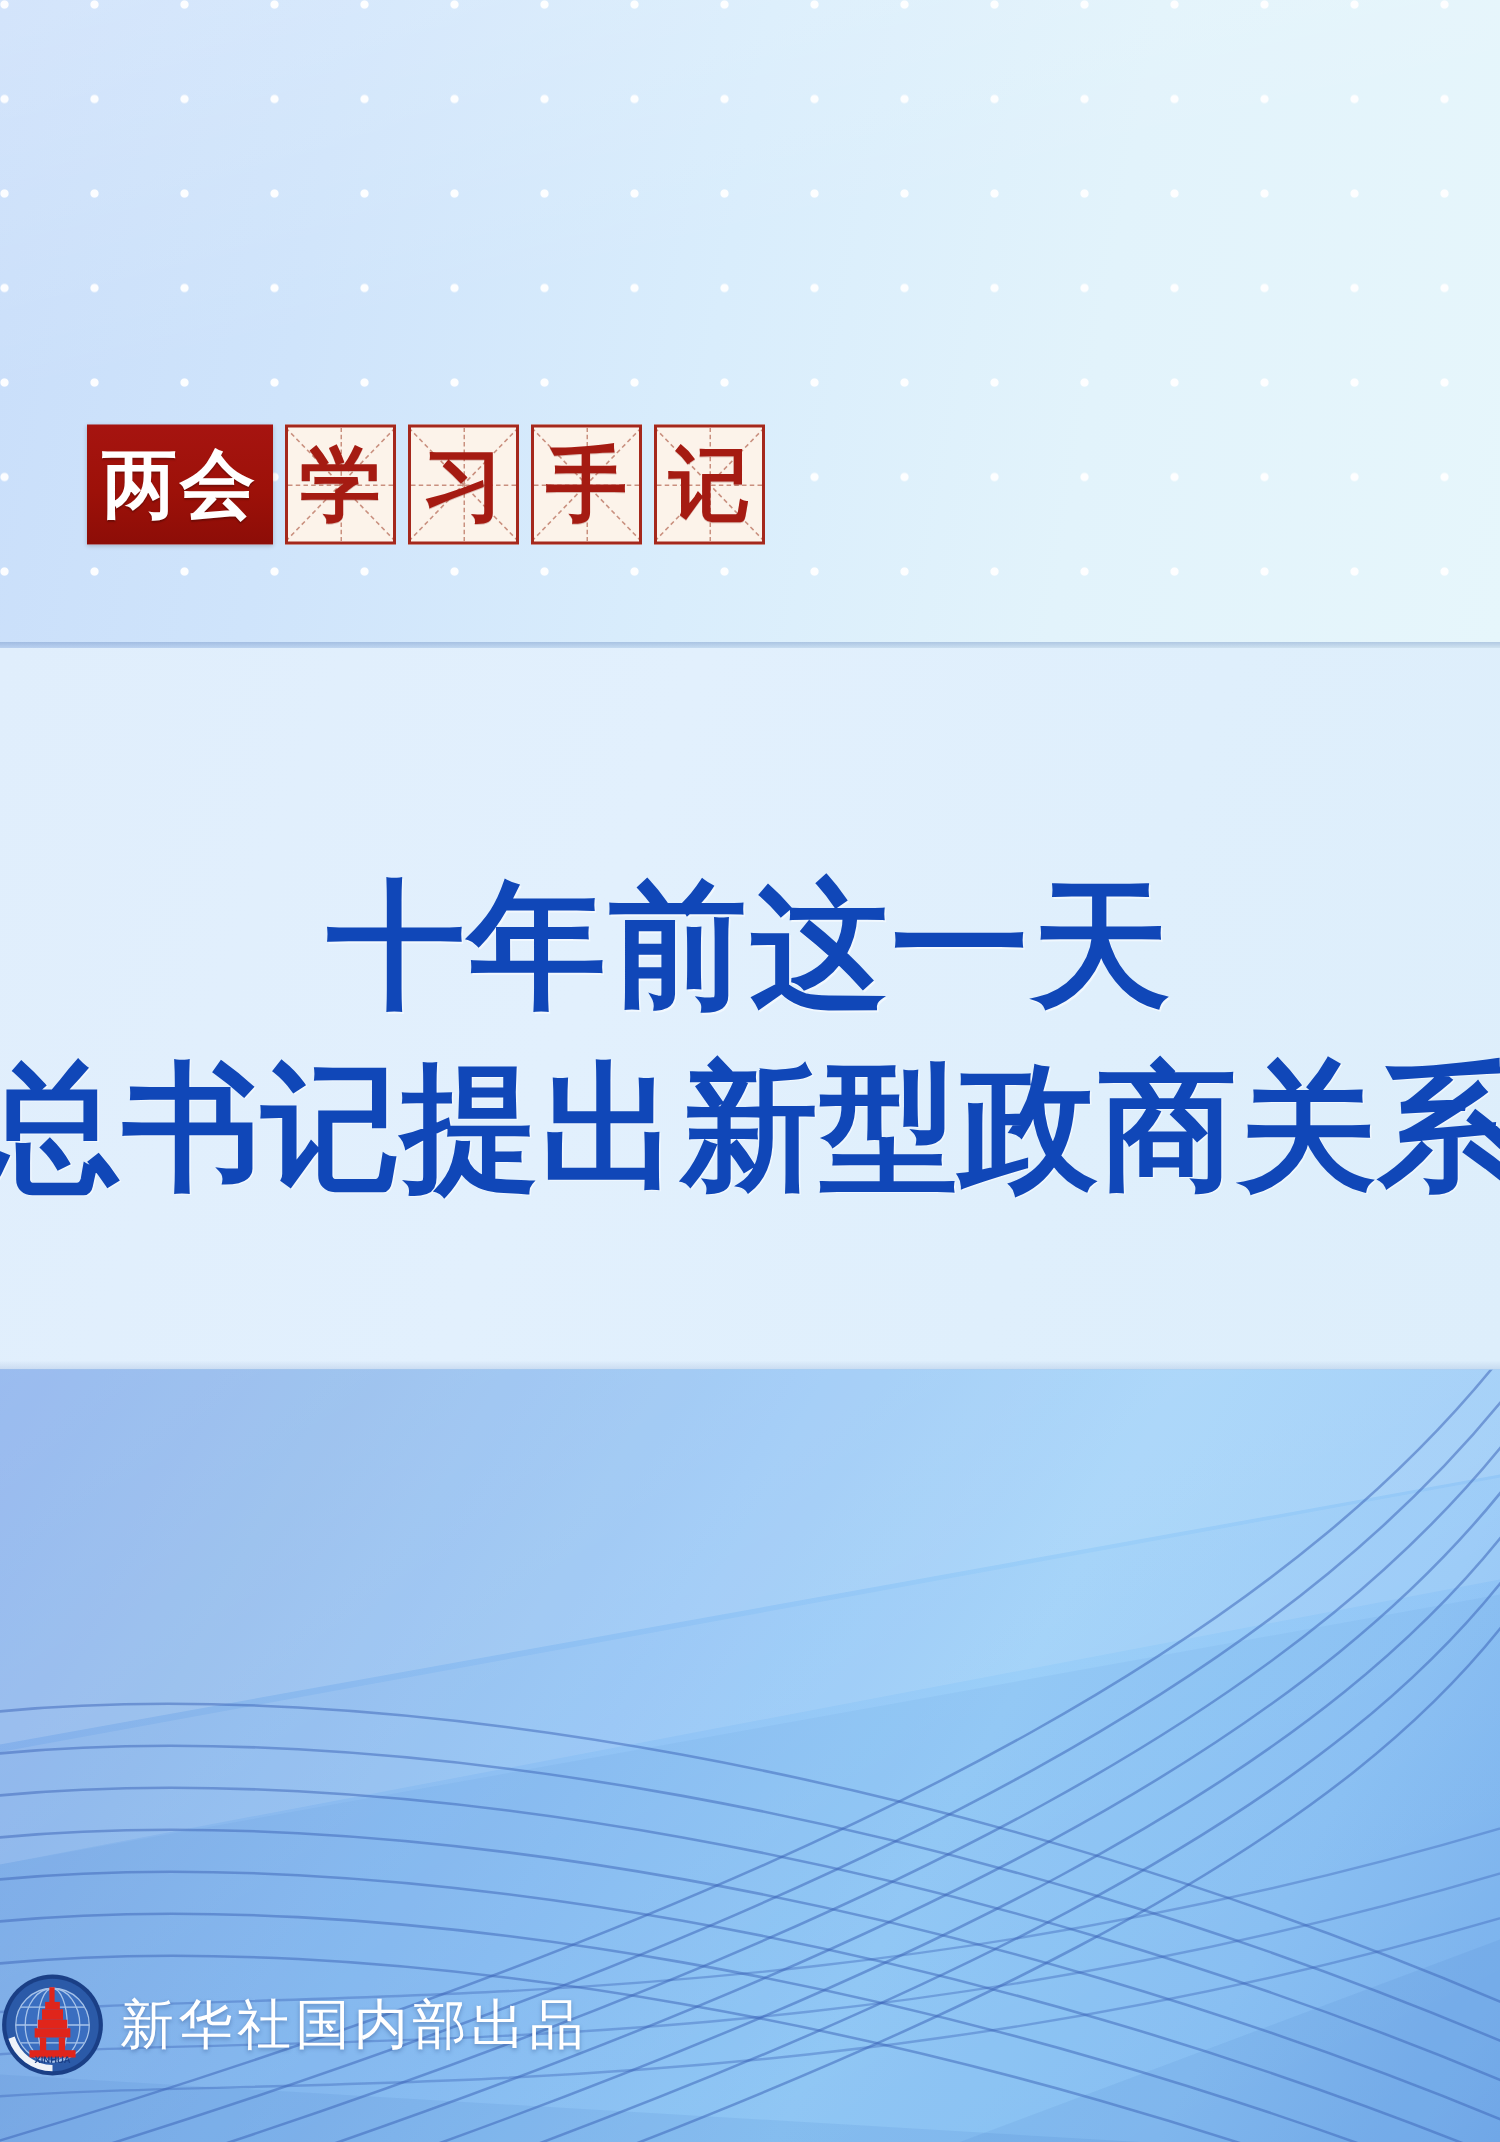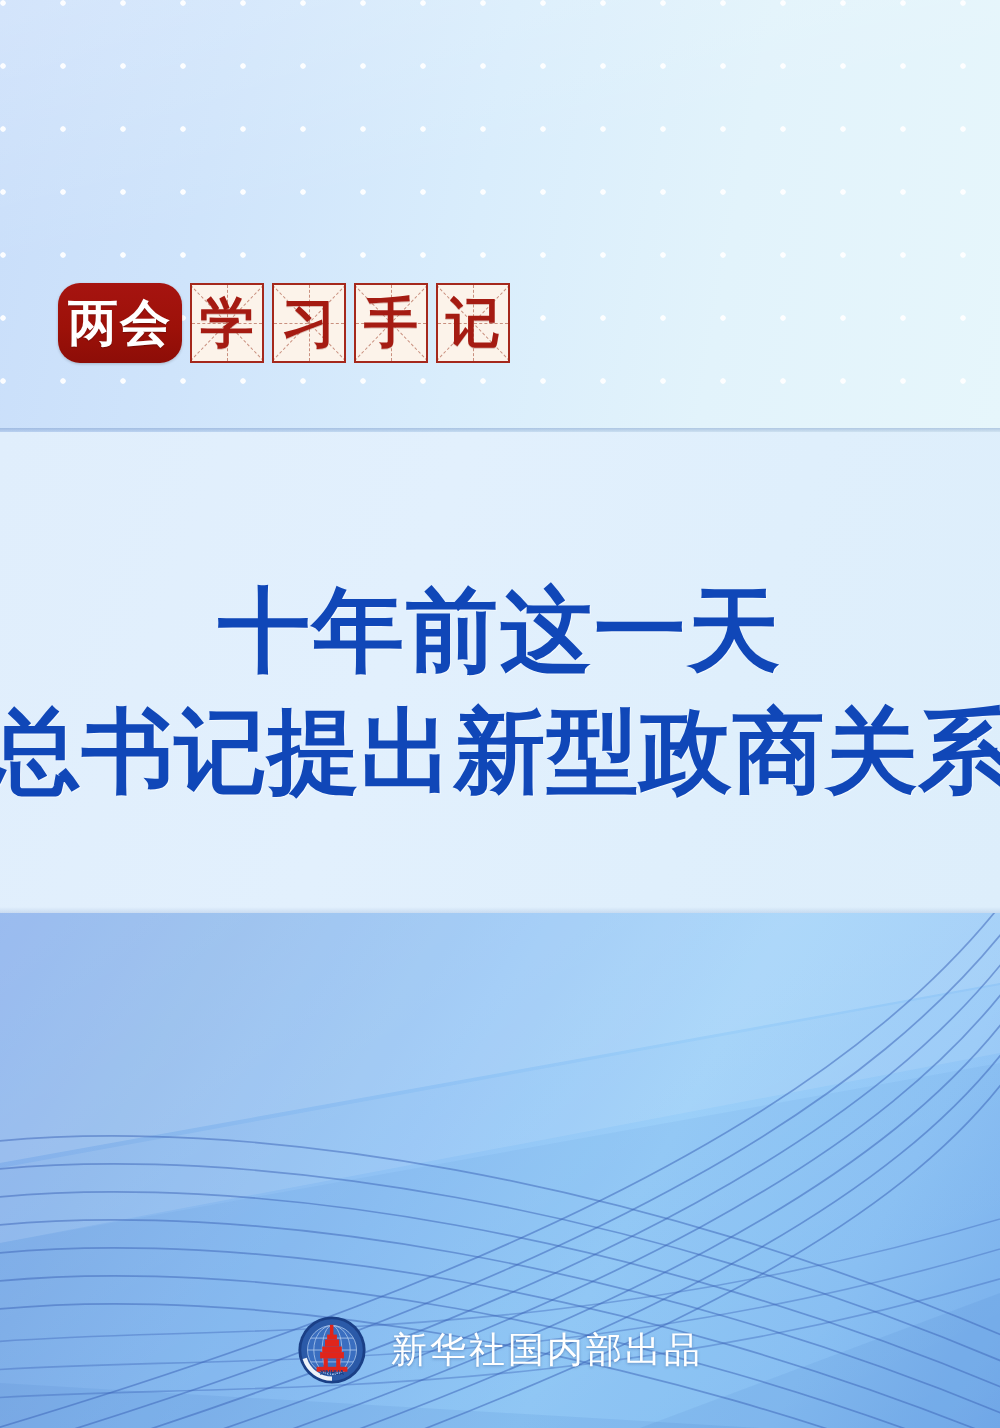--- a/index.html
+++ b/index.html
@@ -52,21 +52,20 @@
   .badge{
     position:absolute;left:58px;top:283px;
     display:flex;align-items:stretch;gap:8px;
     z-index:6;
   }
   .badge-red{
     width:124px;height:80px;
     background:linear-gradient(180deg,#a61410 0%,#9d1109 55%,#8d0d07 100%);
     display:flex;align-items:center;justify-content:center;
     box-shadow:0 1px 3px rgba(0,0,0,.20);
-    border-radius:22px;
   }
   .badge-red span{
     color:#fff;font-family:"Liberation Serif","DejaVu Serif",serif;
     font-weight:700;font-size:50px;line-height:1;letter-spacing:2px;
     text-shadow:0 1px 1px rgba(0,0,0,.25);
   }
   .cell{
     position:relative;width:74px;height:80px;
     background:#fcf3ea;
     border:2px solid #a5281c;
@@ -106,21 +105,21 @@
     line-height:1.08;
     white-space:nowrap;
     text-shadow:1px 1px 0 rgba(255,255,255,.55);
   }
   .title-line-1{font-size:92px;letter-spacing:2px;margin-top:39px;}
   .title-line-2{font-size:92px;letter-spacing:1px;}
 
   
   .footer{
     position:absolute;left:0;top:1308px;width:1000px;height:84px;
-    display:flex;align-items:center;justify-content:center;gap:24px;
+    display:flex;align-items:center;gap:10px;
     z-index:7;
   }
   .xinhua-logo{width:70px;height:70px;flex:0 0 auto;}
   .footer-text{
     color:#ffffff;font-size:36px;letter-spacing:3px;
     font-family:"Liberation Sans","DejaVu Sans",sans-serif;
     font-weight:400;
     text-shadow:0 1px 3px rgba(20,50,110,.35);
   }
 </style>

